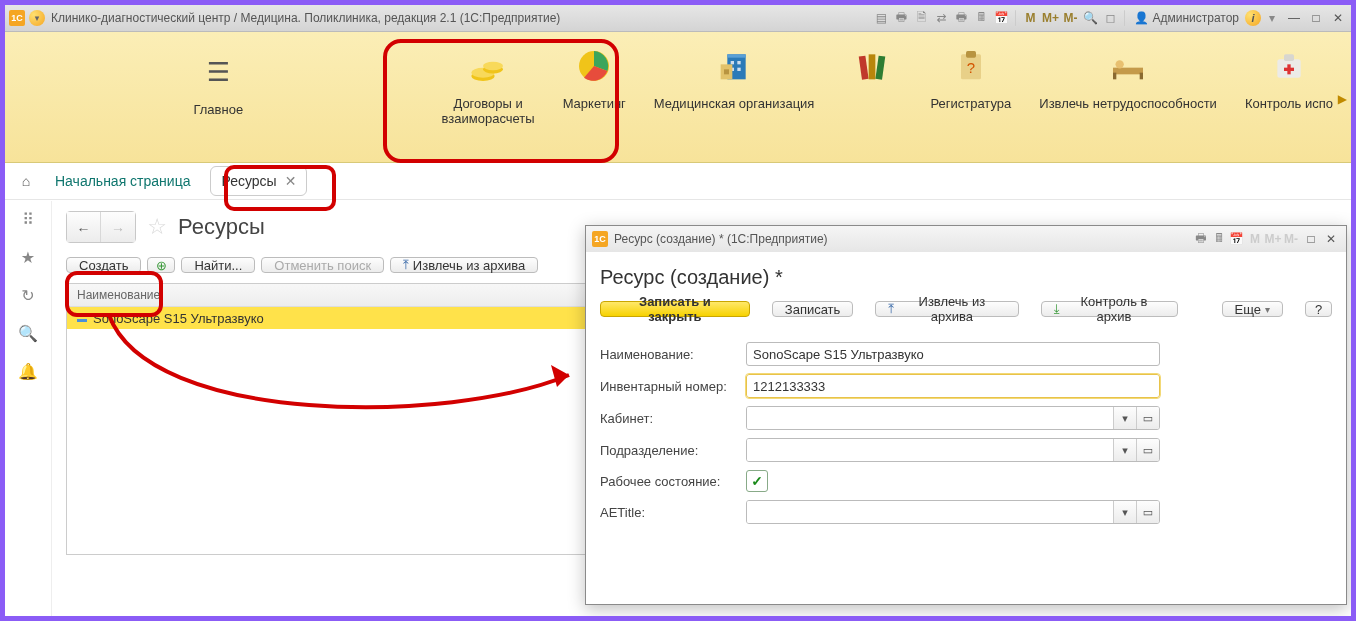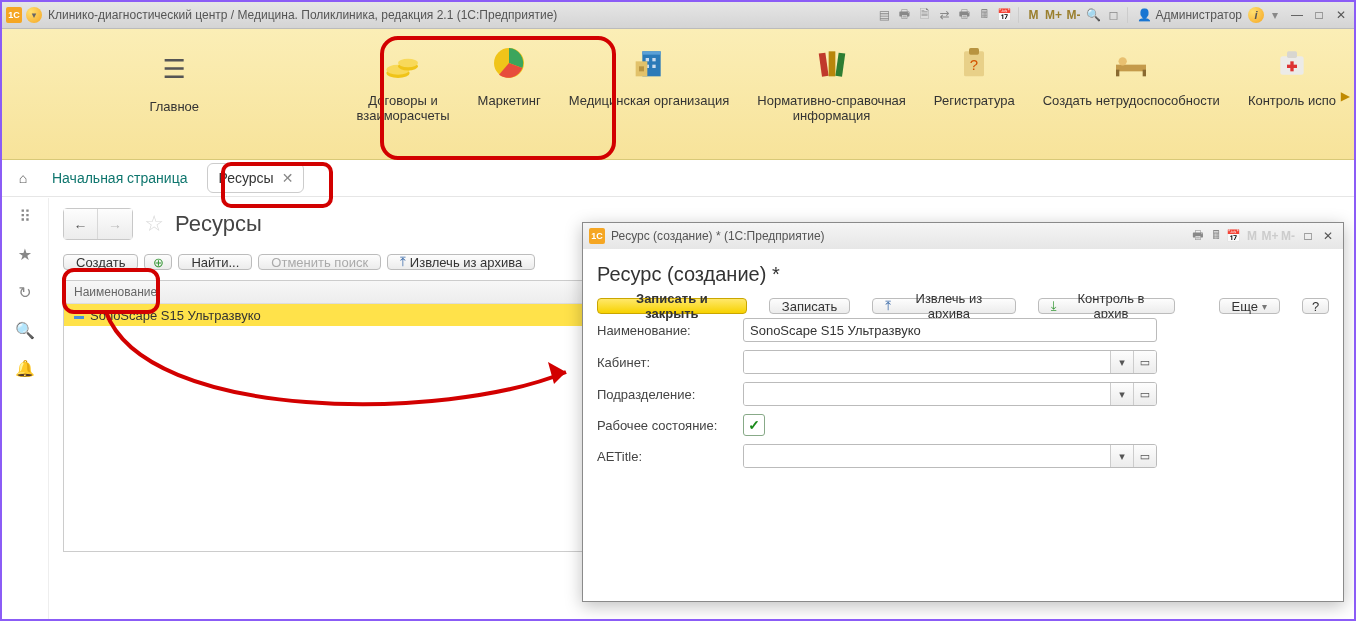--- a/index.html
+++ b/index.html
@@ -1,16 +1,16 @@
 <!DOCTYPE html>
 <html><head>
 <meta charset="utf-8">
 <style>
 html,body{margin:0;padding:0;font-family:Arial,Helvetica,sans-serif;font-size:13px;color:#333;background:#fff}
-.window{width:1356px;height:621px;position:relative;border:2px solid #8b5cf6;box-sizing:border-box;background:#fff;overflow:hidden}
+.window{width:1356px;height:621px;position:relative;border:5px solid #8b5cf6;box-sizing:border-box;background:#fff;overflow:hidden}
 .titlebar{height:26px;background:linear-gradient(#e6e6e6,#d4d4d4);display:flex;align-items:center;padding:0 4px;border-bottom:1px solid #bbb;font-size:12px;color:#555}
 .titlebar .tb-logo{width:16px;height:16px;background:#f5a623;border-radius:2px;margin-right:4px;display:flex;align-items:center;justify-content:center;font-size:9px;font-weight:bold;color:#fff}
 .titlebar .tb-down{width:16px;height:16px;background:radial-gradient(circle at 30% 30%,#ffe070,#f5a623);border-radius:50%;margin-right:6px;display:flex;align-items:center;justify-content:center}
 .titlebar .tb-down::after{content:"▾";font-size:9px;color:#666}
 .titlebar .tb-title{flex:0 0 auto}
 .titlebar .tb-spacer{flex:1}
 .titlebar .tb-icons{display:flex;align-items:center;gap:2px}
 .tb-ico{width:18px;height:18px;display:flex;align-items:center;justify-content:center;color:#888;font-size:12px;cursor:pointer;border-radius:2px}
 .tb-ico.bold{font-weight:bold;color:#9a7f2e}
 .tb-ico.sep{width:1px;height:16px;background:#ccc;margin:0 3px;cursor:default}
@@ -63,21 +63,21 @@
 
 .arrow-svg{position:absolute;left:84px;top:300px;width:500px;height:130px;pointer-events:none;z-index:49}
 
 
 .dialog{position:absolute;left:580px;top:220px;width:760px;height:378px;border:1px solid #8a8a8a;background:#fff;box-shadow:0 4px 16px rgba(0,0,0,.25);z-index:60;display:flex;flex-direction:column}
 .dlg-title{height:26px;background:linear-gradient(#f5f5f5,#e6e6e6);display:flex;align-items:center;padding:0 6px;font-size:12px;color:#555}
 .dlg-title .tb-logo{width:16px;height:16px;background:#f5a623;border-radius:2px;margin-right:6px;display:flex;align-items:center;justify-content:center;font-size:9px;font-weight:bold;color:#fff}
 .dlg-title .dlg-spacer{flex:1}
 .dlg-body{flex:1;padding:10px 14px}
 .dlg-h1{font-size:20px;color:#333;margin:4px 0 12px}
-.dlg-toolbar{display:flex;gap:22px;margin-bottom:4px}
+.dlg-toolbar{display:flex;gap:22px;margin-bottom:25px}
 .btn.primary{background:linear-gradient(#ffe86a,#f7d200);border-color:#caa600;font-weight:bold;color:#333}
 .btn.more::after{content:" ▾";font-size:10px;color:#777}
 .btn.help{width:28px;padding:0;justify-content:center}
 
 .form{display:flex;flex-direction:column;gap:8px}
 .frow{display:flex;align-items:center}
 .flabel{width:146px;color:#444;font-size:13px}
 .finput{flex:0 0 414px;height:24px;border:1px solid #bbb;border-radius:3px;padding:0 6px;font-size:13px;color:#333;box-sizing:border-box}
 .finput.active{border:1px solid #e8c34a;outline:1px solid #f3d977}
 .fref{flex:0 0 414px;height:24px;display:flex;border:1px solid #bbb;border-radius:3px;overflow:hidden;box-sizing:border-box}
@@ -167,43 +167,41 @@
       <div class="slbl">Медицинская организация</div>
     </div>
     <div class="sect">
       <div class="sic">
         <svg class="ic-svg" viewBox="0 0 48 48">
             <rect x="10" y="12" width="8" height="28" fill="#c0392b" transform="rotate(-8 14 26)"></rect>
             <rect x="20" y="10" width="8" height="30" fill="#b8860b"></rect>
             <rect x="30" y="12" width="8" height="28" fill="#2e7d32" transform="rotate(8 34 26)"></rect>
           </svg>
       </div>
-      <div class="slbl" style="white-space:pre-line">Нормативно-справочная
-информация</div>
     </div>
     <div class="sect">
       <div class="sic">
         <svg class="ic-svg" viewBox="0 0 48 48">
             <rect x="12" y="10" width="24" height="30" rx="2" fill="#e8d088"></rect>
             <rect x="18" y="6" width="12" height="8" rx="2" fill="#b89440"></rect>
             <text x="24" y="32" text-anchor="middle" font-size="18" fill="#d35400">?</text>
           </svg>
       </div>
       <div class="slbl">Регистратура</div>
     </div>
     <div class="sect">
       <div class="sic">
         <svg class="ic-svg" viewBox="0 0 48 48">
             <rect x="6" y="26" width="36" height="8" fill="#c49a4a"></rect>
             <circle cx="14" cy="22" r="5" fill="#e8c070"></circle>
             <rect x="6" y="32" width="4" height="8" fill="#8a6a30"></rect>
             <rect x="38" y="32" width="4" height="8" fill="#8a6a30"></rect>
           </svg>
       </div>
-      <div class="slbl">Создать нетрудоспособности</div>
+      <div class="slbl">Извлечь нетрудоспособности</div>
     </div>
     <div class="sect">
       <div class="sic">
         <svg class="ic-svg" viewBox="0 0 48 48">
             <rect x="10" y="16" width="28" height="22" rx="3" fill="#ecebe8"></rect>
             <rect x="18" y="10" width="12" height="8" rx="2" fill="#d8d6d0"></rect>
             <rect x="22" y="22" width="4" height="12" fill="#d33"></rect>
             <rect x="18" y="26" width="12" height="4" fill="#d33"></rect>
           </svg>
       </div>
@@ -304,20 +302,24 @@
         <button class="btn more">Еще</button>
         <button class="btn help">?</button>
       </div>
 
       <div class="form">
         <div class="frow">
           <div class="flabel">Наименование:</div>
           <input class="finput" value="SonoScape S15 Ультразвуко" style="">
         </div>
         <div class="frow">
+          <div class="flabel">Инвентарный номер:</div>
+          <input class="finput active" value="1212133333" style="">
+        </div>
+        <div class="frow">
           <div class="flabel">Кабинет:</div>
           <div class="fref">
             <input value="" style="">
             <div class="rbtn">▾</div>
             <div class="rbtn">▭</div>
           </div>
         </div>
         <div class="frow">
           <div class="flabel">Подразделение:</div>
           <div class="fref">

